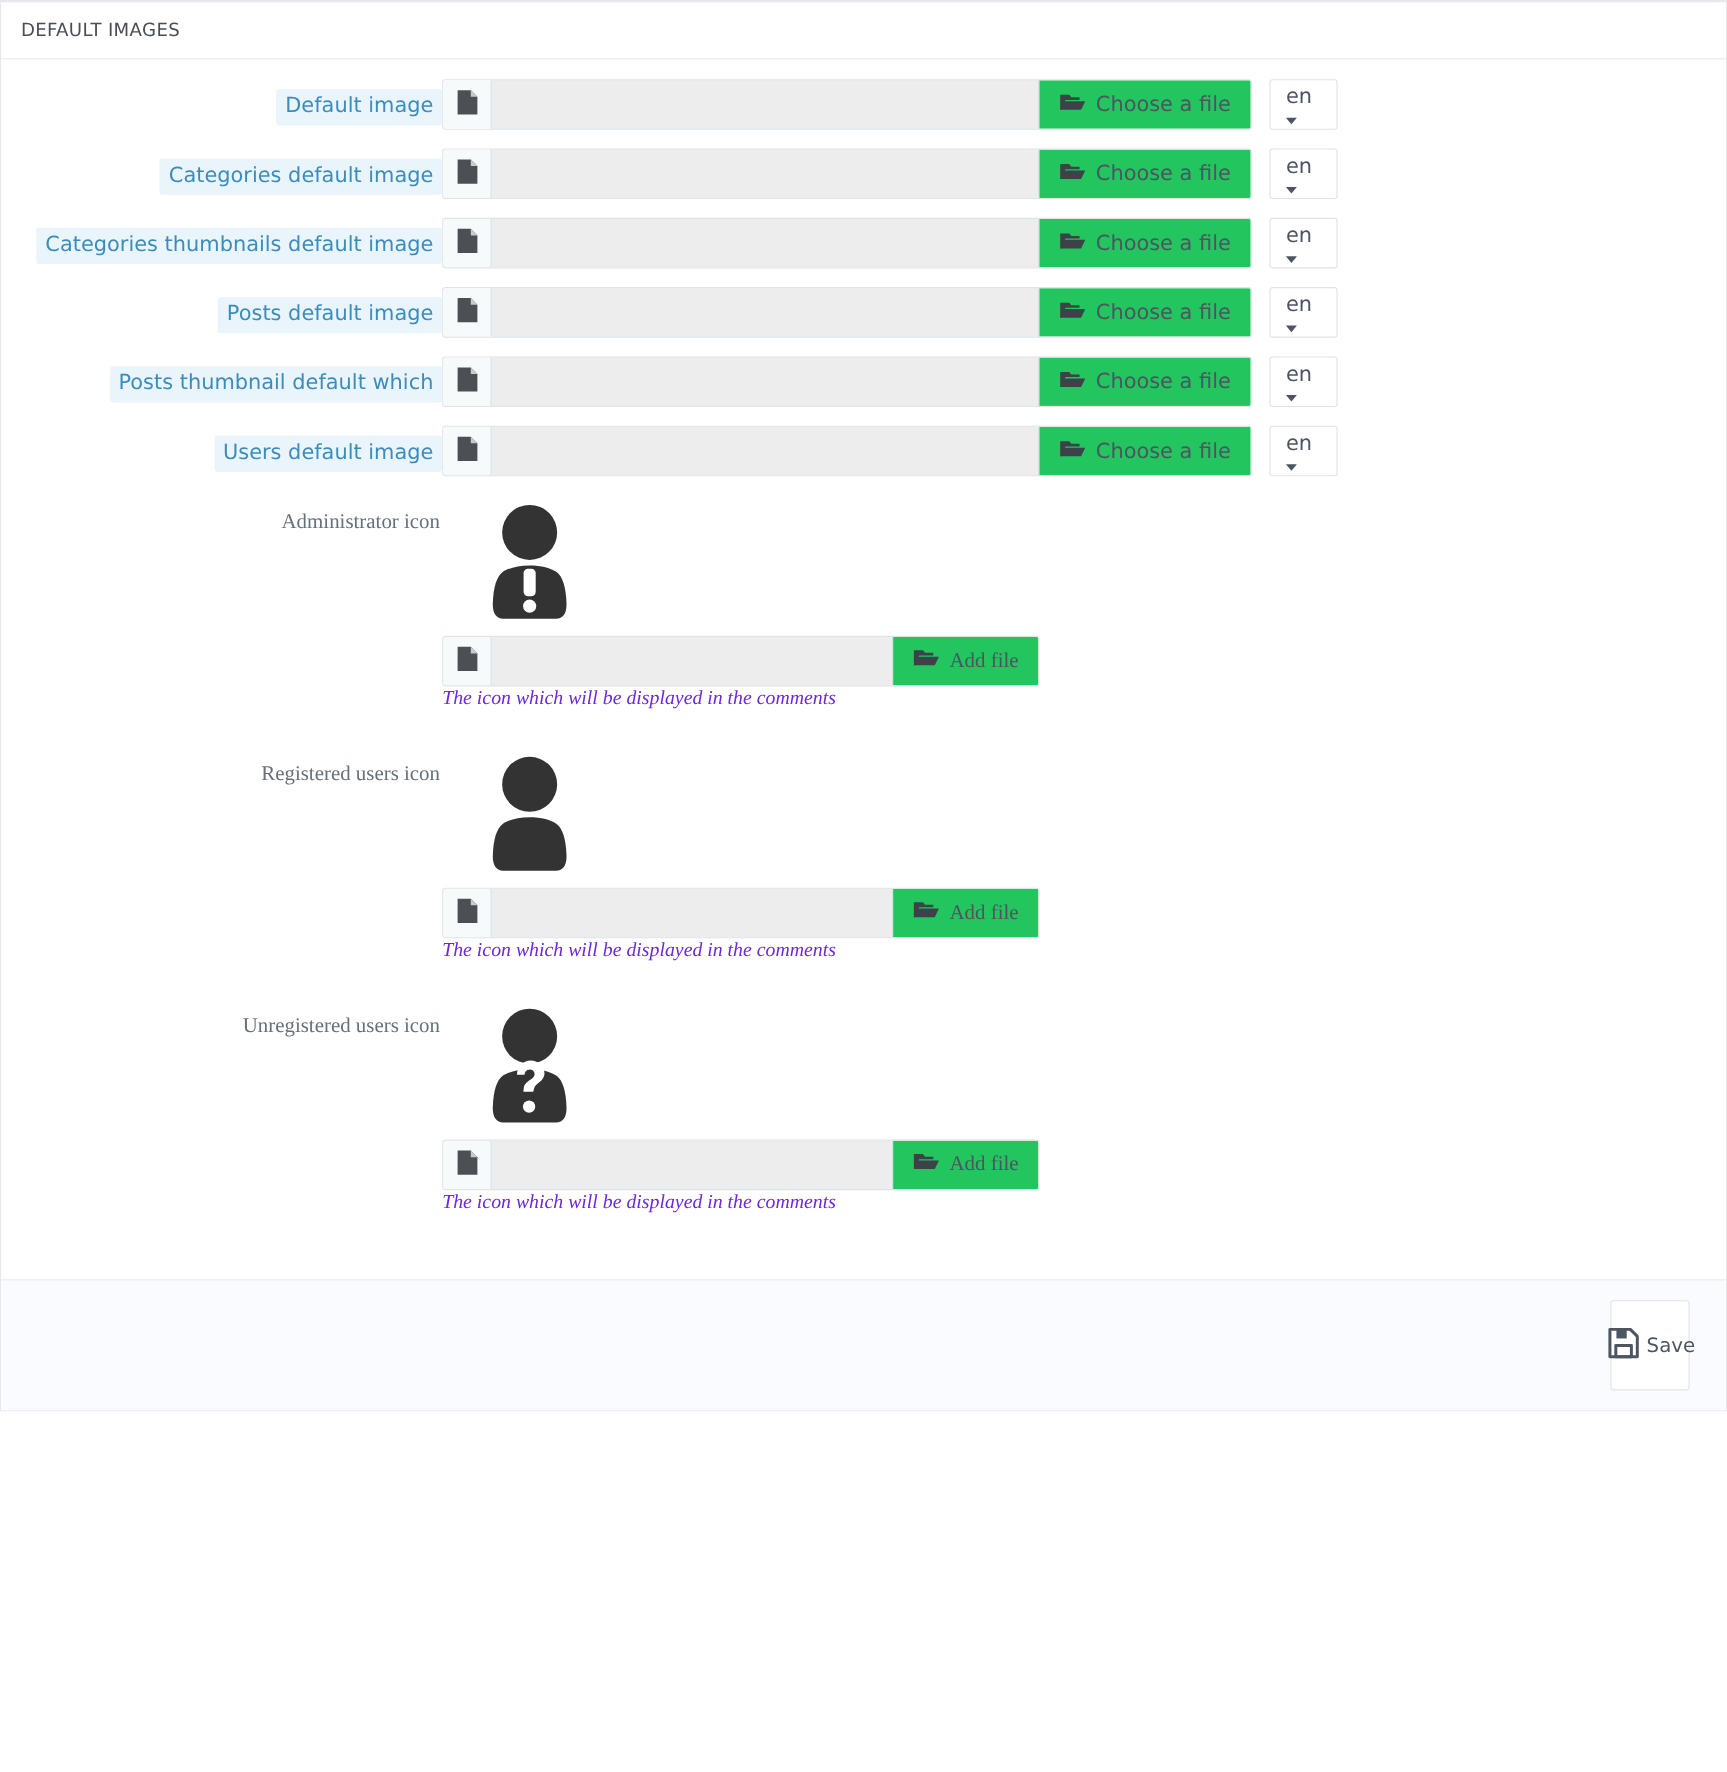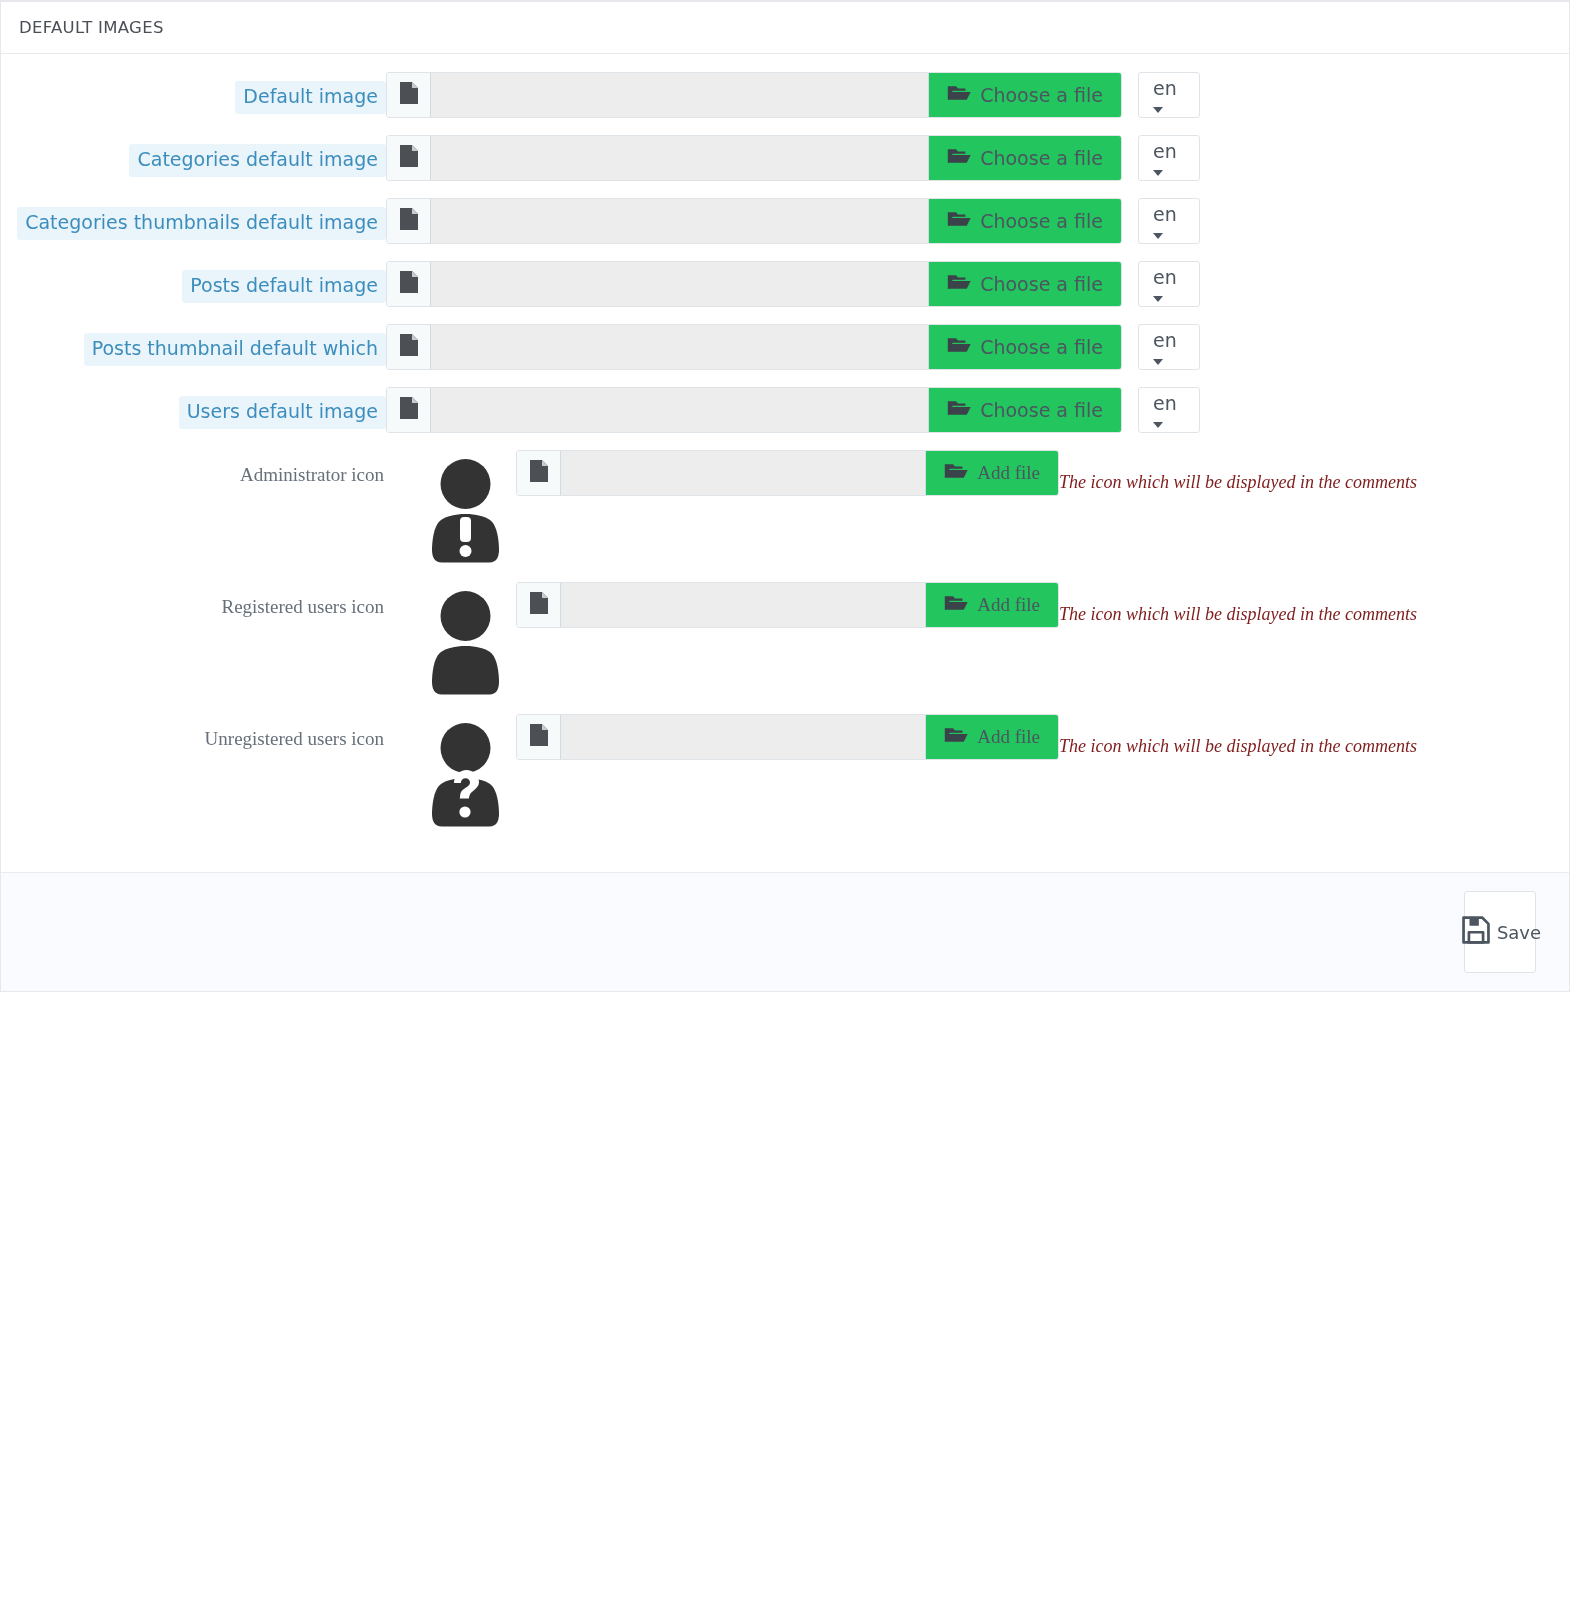--- a/index.html
+++ b/index.html
@@ -34,21 +34,21 @@
   }
   .panel-title {
     font-size: 16.5px;
     letter-spacing: .3px;
     color: #4a4f56;
     font-family: "DejaVu Sans", "Liberation Sans", sans-serif;
   }
 
   
   .panel-body {
-    padding: 18px 0 26px 0;
+    padding: 18px 0 26px 16px;
   }
 
   
   .form-row {
     display: flex;
     align-items: flex-start;
     margin-bottom: 17px;
   }
   .label-col {
     width: 385px;
@@ -146,33 +146,34 @@
     width: 0; height: 0;
     border-left: 5px solid transparent;
     border-right: 5px solid transparent;
     border-top: 6px solid #4c5560;
   }
 
   
   .icon-row { margin-bottom: 4px; font-family: Liberation Serif, serif; }
   .icon-stack {
     display: flex;
+    flex-direction: column;
     justify-content: flex-end;
   }
   .avatar-box {
     height: 128px;
     display: flex;
     align-items: center;
     padding-left: 30px;
   }
   .helper {
-    color: #7f1d1d;
+    color: #6d28d9;
     font-size: 18px;
     font-style: italic;
-    margin-top: 22px;
+    margin-top: 0;
     margin-bottom: 30px;
   }
 
   
   .panel-foot {
     background: #fafbfe;
     border-top: 1px solid #e9ebee;
     height: 119px;
     display: flex;
     align-items: center;

